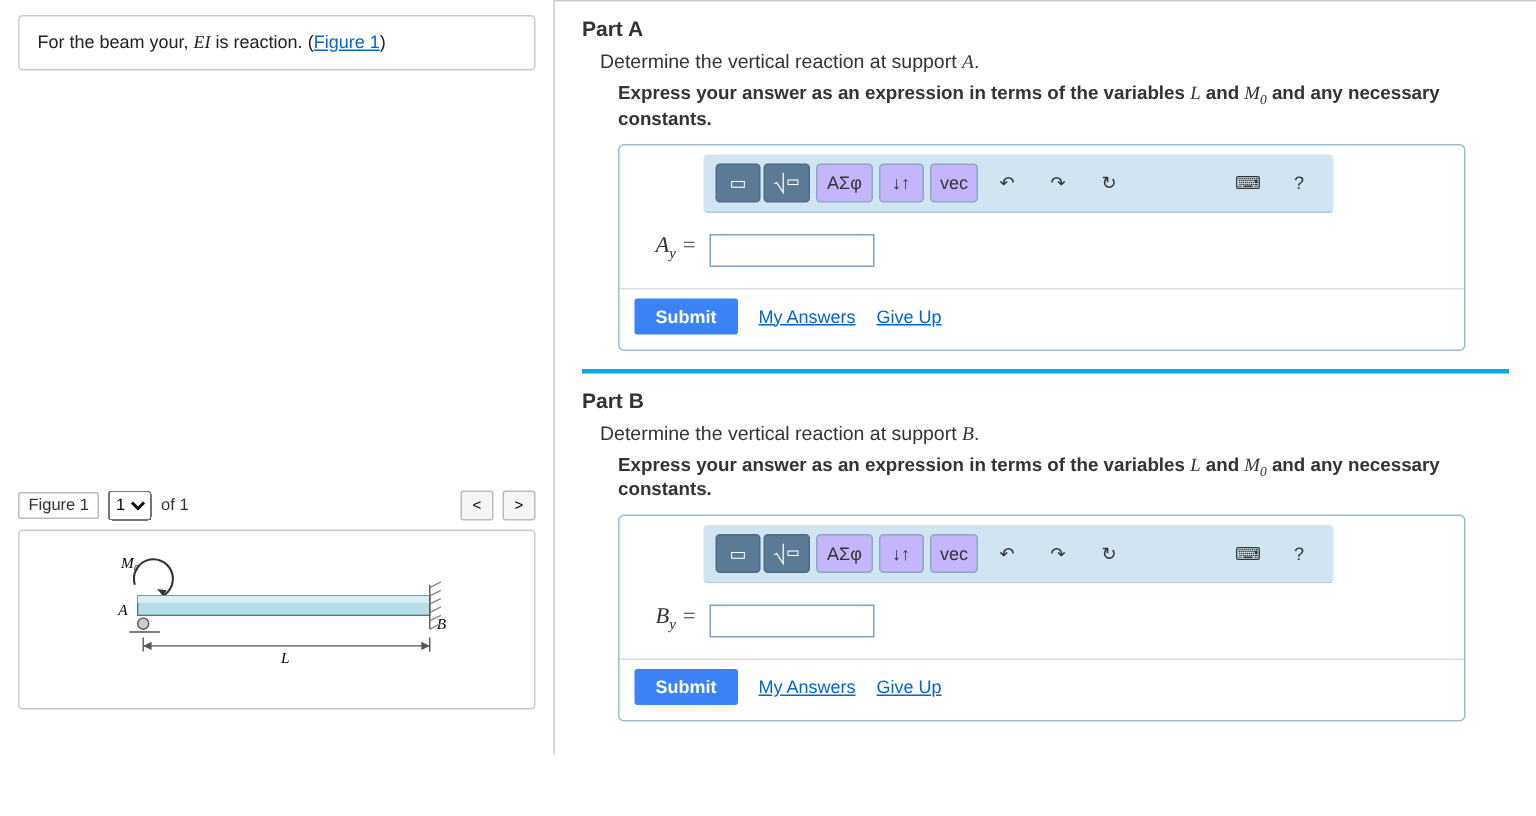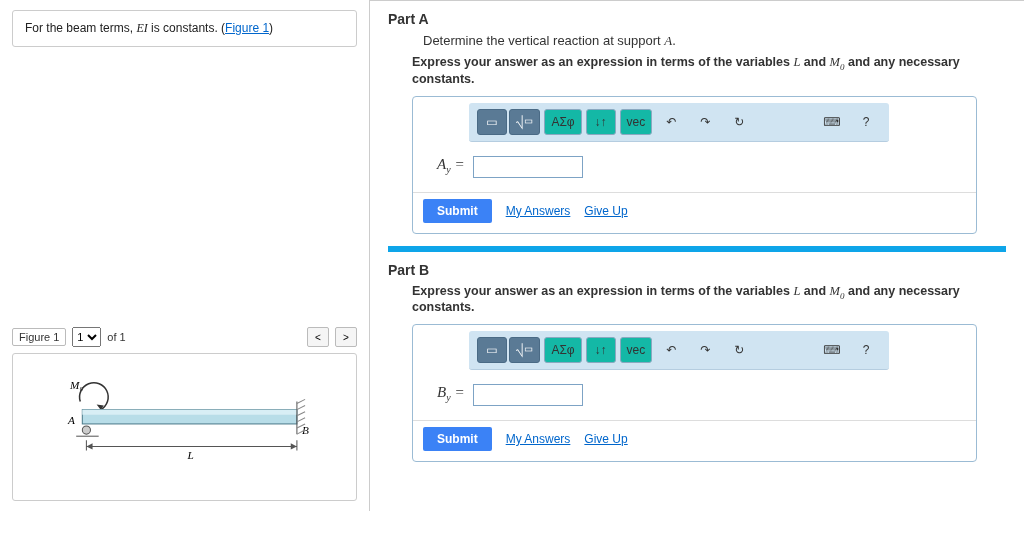--- a/index.html
+++ b/index.html
@@ -10,51 +10,51 @@
 .problem-title { font-size: 16px; color: #222; margin-bottom: 12px; }
 .problem-desc-box { border: 1px solid #ccc; border-radius: 3px; padding: 10px 12px; font-size: 12px; color: #222; margin-bottom: 18px; }
 .problem-desc-box .italic { font-style: italic; font-family: 'Times New Roman', serif; margin-top: 16px; }
 .problem-desc-box a { color: #0066cc; text-decoration: underline; }
 .figure-controls { display: flex; align-items: center; gap: 6px; margin-top: 280px; margin-bottom: 6px; }
 .figure-controls .fig-label { border: 1px solid #bbb; padding: 2px 6px; border-radius: 2px; font-size: 11px; background: #fff; }
 .figure-controls select { font-size: 11px; height: 20px; }
 .figure-controls .of-text { font-size: 11px; }
 .figure-controls .spacer { flex: 1; }
 .figure-controls .nav-btn { border: 1px solid #bbb; background: #f5f5f5; width: 22px; height: 20px; font-size: 10px; border-radius: 2px; cursor: pointer; }
-.figure-box { border: 1px solid #ccc; border-radius: 3px; padding: 8px; background: #fff; height: 148px; position: relative; }
+.figure-box { border: 1px solid #ccc; border-radius: 3px; padding: 8px; background: #fff; height: 120px; position: relative; }
 .beam-svg { width: 100%; height: 100%; }
 .part-label { font-weight: bold; font-size: 14px; margin-bottom: 6px; }
-.part-desc { font-size: 13px; margin: 6px 0 6px 35px; }
+.part-desc { font-size: 13px; margin: 6px 0 6px 12px; }
 .part-desc .mathvar { font-family: 'Times New Roman', serif; font-style: italic; }
 .part-instr { font-size: 12.5px; font-weight: bold; margin: 6px 0 10px 24px; }
 .part-instr .mathvar { font-family: 'Times New Roman', serif; font-style: italic; font-weight: normal; }
 .part-instr .mathsub { font-size: 9px; }
 .answer-block { border: 1px solid #9bbbd4; border-radius: 4px; margin-left: 24px; width: 565px; background: #fff; margin-bottom: 12px; }
 .toolbar-row { background: #d0e4f2; border-bottom: 1px solid #b5cde0; padding: 6px 8px; margin: 6px 6px 0 56px; border-radius: 3px; display: flex; align-items: center; gap: 4px; width: 420px; }
-.tool-btn { border: 1px solid #8aa8c0; background: #14b8a6; border-radius: 3px; height: 26px; min-width: 30px; padding: 0 6px; font-size: 12px; display: flex; align-items: center; justify-content: center; cursor: pointer; color: #333; }
+.tool-btn { border: 1px solid #8aa8c0; background: #c4b5fd; border-radius: 3px; height: 26px; min-width: 30px; padding: 0 6px; font-size: 12px; display: flex; align-items: center; justify-content: center; cursor: pointer; color: #333; }
 .tool-btn.dark { background: #5a7a95; color: #fff; border-color: #4a6a85; }
 .tool-group { display: flex; gap: 2px; }
 .tool-spacer { flex: 1; }
 .input-row { display: flex; align-items: flex-start; gap: 8px; padding: 14px 10px 14px 24px; }
 .input-label { font-family: 'Times New Roman', serif; font-style: italic; font-size: 15px; }
 .input-label sub { font-size: 10px; font-style: italic; }
 .answer-input { border: 1px solid #7da3c5; height: 22px; width: 110px; padding: 2px 4px; font-size: 13px; }
 .submit-row { display: flex; align-items: center; gap: 14px; padding: 6px 10px 10px 10px; border-top: 1px solid #ddd; }
 .submit-btn { background: #3b82f6; color: #fff; border: none; padding: 5px 14px; font-size: 12px; font-weight: bold; border-radius: 2px; cursor: pointer; }
 .link { color: #0066cc; text-decoration: underline; font-size: 12px; cursor: pointer; }
 .feedback-box { border: 1px solid #c88ac8; background: #f8eef8; border-radius: 4px; padding: 10px 14px; margin: 0 0 18px 24px; width: 565px; color: #c0392b; font-weight: bold; font-size: 14px; }
-.part-b-section { margin-top: 8px; border-top: 6px solid #0ea5e9; padding-top: 10px; }
+.part-b-section { margin-top: 8px; border-top: 3px solid #0ea5e9; padding-top: 10px; }
 </style>
 </head>
 <body>
 
 <div class="container">
   <div class="left-col">
     <div class="problem-desc-box">
-      <span>For the beam terms, </span><span class="italic">EI</span><span> is constants. (</span><a href="#">Figure 1</a><span>)</span>
+      <span>For the beam your, </span><span class="italic">EI</span><span> is reaction. (</span><a href="#">Figure 1</a><span>)</span>
     </div>
 
     <div class="figure-controls">
       <span class="fig-label">Figure 1</span>
       <select><option>1</option></select>
       <span class="of-text">of 1</span>
       <span class="spacer"></span>
       <button class="nav-btn">&lt;</button>
       <button class="nav-btn">&gt;</button>
     </div>
@@ -121,20 +121,23 @@
       </div>
       <div class="submit-row">
         <button class="submit-btn">Submit</button>
         <span class="link">My Answers</span>
         <span class="link">Give Up</span>
       </div>
     </div>
 
     <div class="part-b-section">
       <div class="part-label">Part B</div>
+      <div class="part-desc">
+        <span>Determine the vertical reaction at support </span><span class="mathvar">B</span><span>.</span>
+      </div>
       <div class="part-instr">
         <span>Express your answer as an expression in terms of the variables </span><span class="mathvar">L</span><span> and </span><span class="mathvar"><span>M</span><sub class="mathsub">0</sub></span><span> and any necessary constants.</span>
       </div>
 
       <div class="answer-block">
         <div class="toolbar-row">
           <div class="tool-group">
             <div class="tool-btn dark">▭</div>
             <div class="tool-btn dark">⎷▭</div>
           </div>

